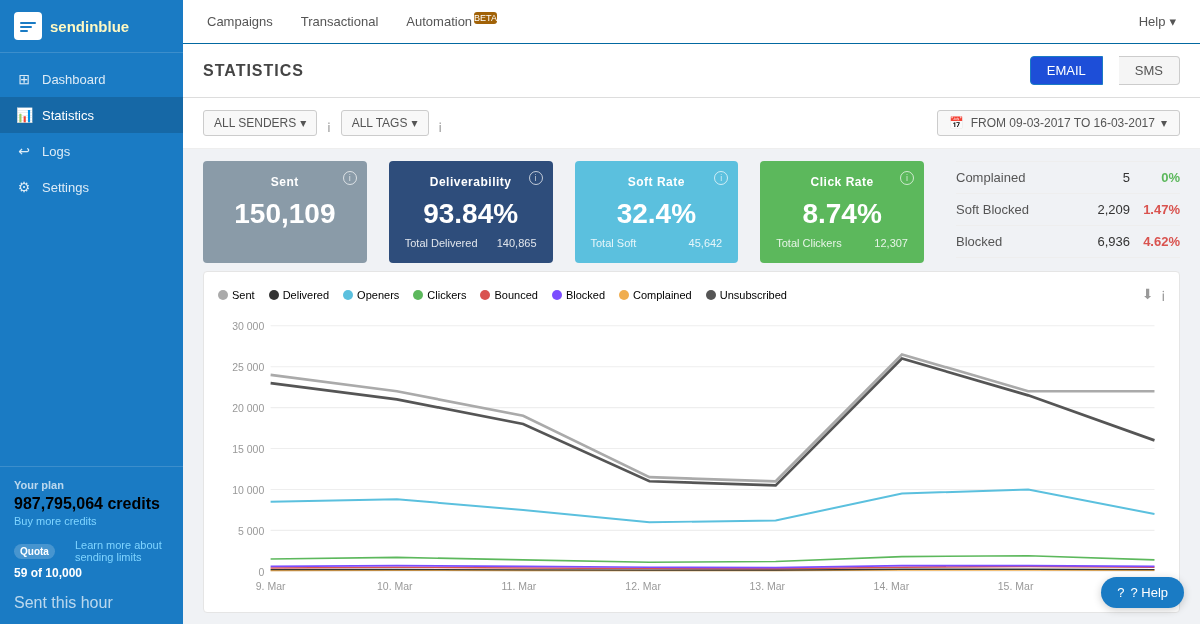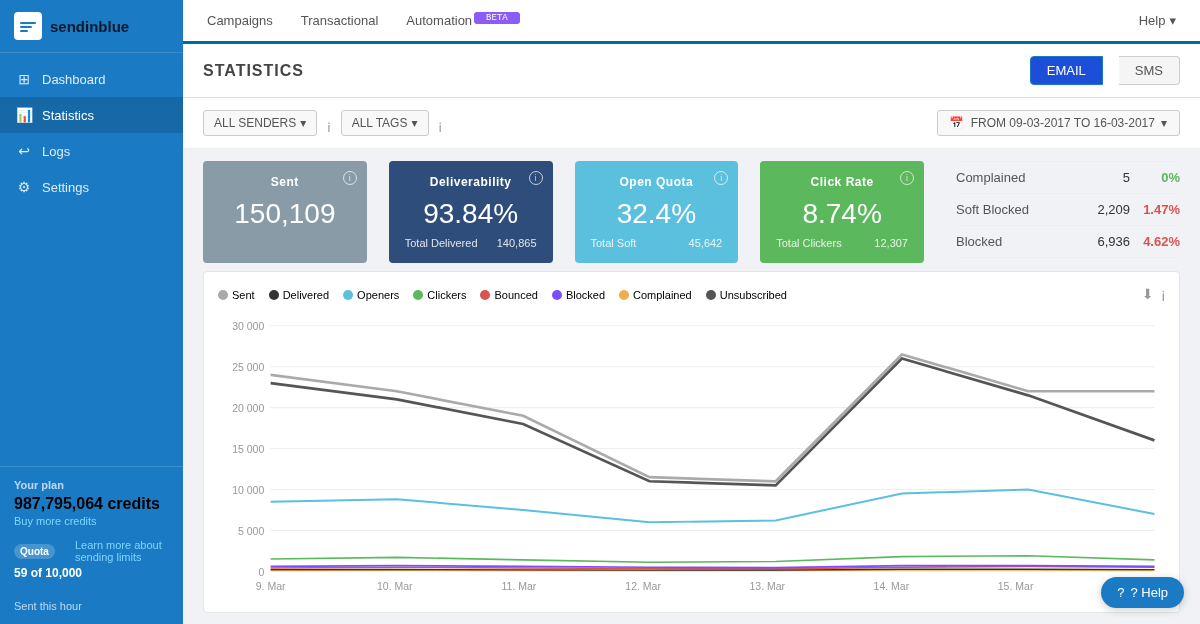--- a/index.html
+++ b/index.html
@@ -24,21 +24,21 @@
     .logo-icon {
       width: 28px;
       height: 28px;
       background: #fff;
       border-radius: 4px;
       display: flex;
       align-items: center;
       justify-content: center;
     }
     .logo-icon svg { width: 20px; height: 20px; }
-    .logo-text { color: #0f172a; font-size: 15px; font-weight: bold; }
+    .logo-text { color: #fef9c3; font-size: 15px; font-weight: bold; }
     .sidebar-nav { flex: 1; padding-top: 8px; }
     .sidebar-item {
       display: flex;
       align-items: center;
       gap: 10px;
       padding: 10px 16px;
       cursor: pointer;
       color: rgba(255,255,255,0.85);
       font-size: 13px;
     }
@@ -53,50 +53,49 @@
     .quota-badge {
       background: rgba(255,255,255,0.2);
       color: #fff;
       font-size: 10px;
       font-weight: bold;
       padding: 2px 6px;
       border-radius: 10px;
     }
     .quota-link { font-size: 11px; color: #7fd4ff; text-decoration: none; }
     .quota-count { font-size: 12px; font-weight: bold; color: #fff; margin-top: 3px; }
-    .sent-hour { font-size: 11px; color: rgba(255,255,255,0.7); margin-top: 20px; }
+    .sent-hour { font-size: 16px; color: rgba(255,255,255,0.7); margin-top: 14px; }
 
     
     .main { flex: 1; display: flex; flex-direction: column; overflow: hidden; }
 
     
     .topnav {
       background: #fff;
-      border-bottom: 3px solid #0369a1;
+      border-bottom: 1px solid #0369a1;
       height: 44px;
       display: flex;
       align-items: center;
       padding: 0 24px;
       gap: 28px;
     }
     .topnav-item {
       font-size: 13px;
       color: #555;
       cursor: pointer;
       padding: 4px 0;
     }
     .topnav-beta {
       font-size: 9px;
-      background: #8b5cf6;
+      background: #a16207;
       color: #fff;
-      padding: 1px 12px;
+      padding: 1px 0;
       border-radius: 3px;
       vertical-align: super;
       margin-left: 2px;
-      font-family: Liberation Mono, monospace;
     }
     .topnav-spacer { flex: 1; }
     .help-btn {
       font-size: 13px;
       color: #555;
       cursor: pointer;
       display: flex;
       align-items: center;
       gap: 4px;
     }
@@ -189,21 +188,21 @@
       border-radius: 50%;
       border: 1.5px solid rgba(255,255,255,0.7);
       color: rgba(255,255,255,0.7);
       font-size: 9px;
       display: flex;
       align-items: center;
       justify-content: center;
     }
     .metric-value {
       font-size: 28px;
-      font-weight: normal;
+      font-weight: bold;
       text-align: center;
       line-height: 1.2;
     }
     .metric-sub {
       font-size: 11px;
       text-align: right;
       margin-top: 6px;
       opacity: 0.85;
       display: flex;
       justify-content: space-between;
@@ -378,21 +377,21 @@
           <div class="metric-label">Deliverability</div>
           <div class="metric-info-icon">i</div>
           <div class="metric-value">93.84%</div>
           <div class="metric-sub">
             <span>Total Delivered</span>
             <span>140,865</span>
           </div>
         </div>
 
         <div class="metric-card open">
-          <div class="metric-label">Open Quota</div>
+          <div class="metric-label">Soft Rate</div>
           <div class="metric-info-icon">i</div>
           <div class="metric-value">32.4%</div>
           <div class="metric-sub">
             <span>Total Soft</span>
             <span>45,642</span>
           </div>
         </div>
 
         <div class="metric-card click">
           <div class="metric-label">Click Rate</div>

